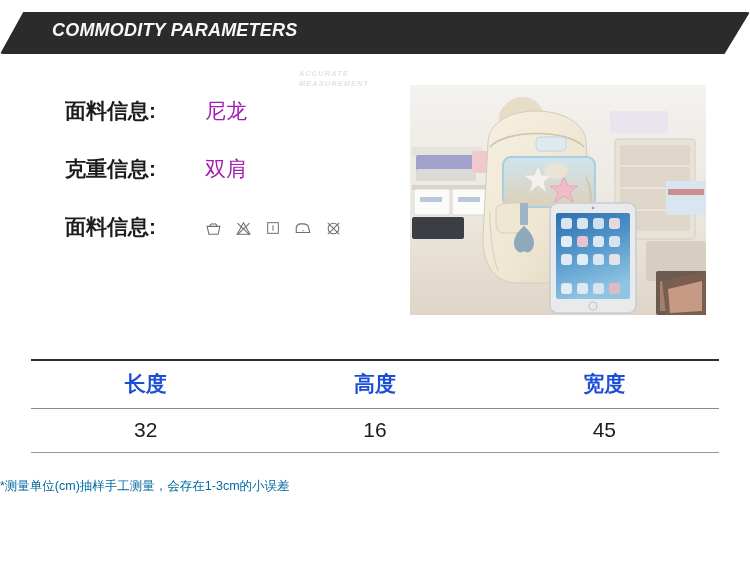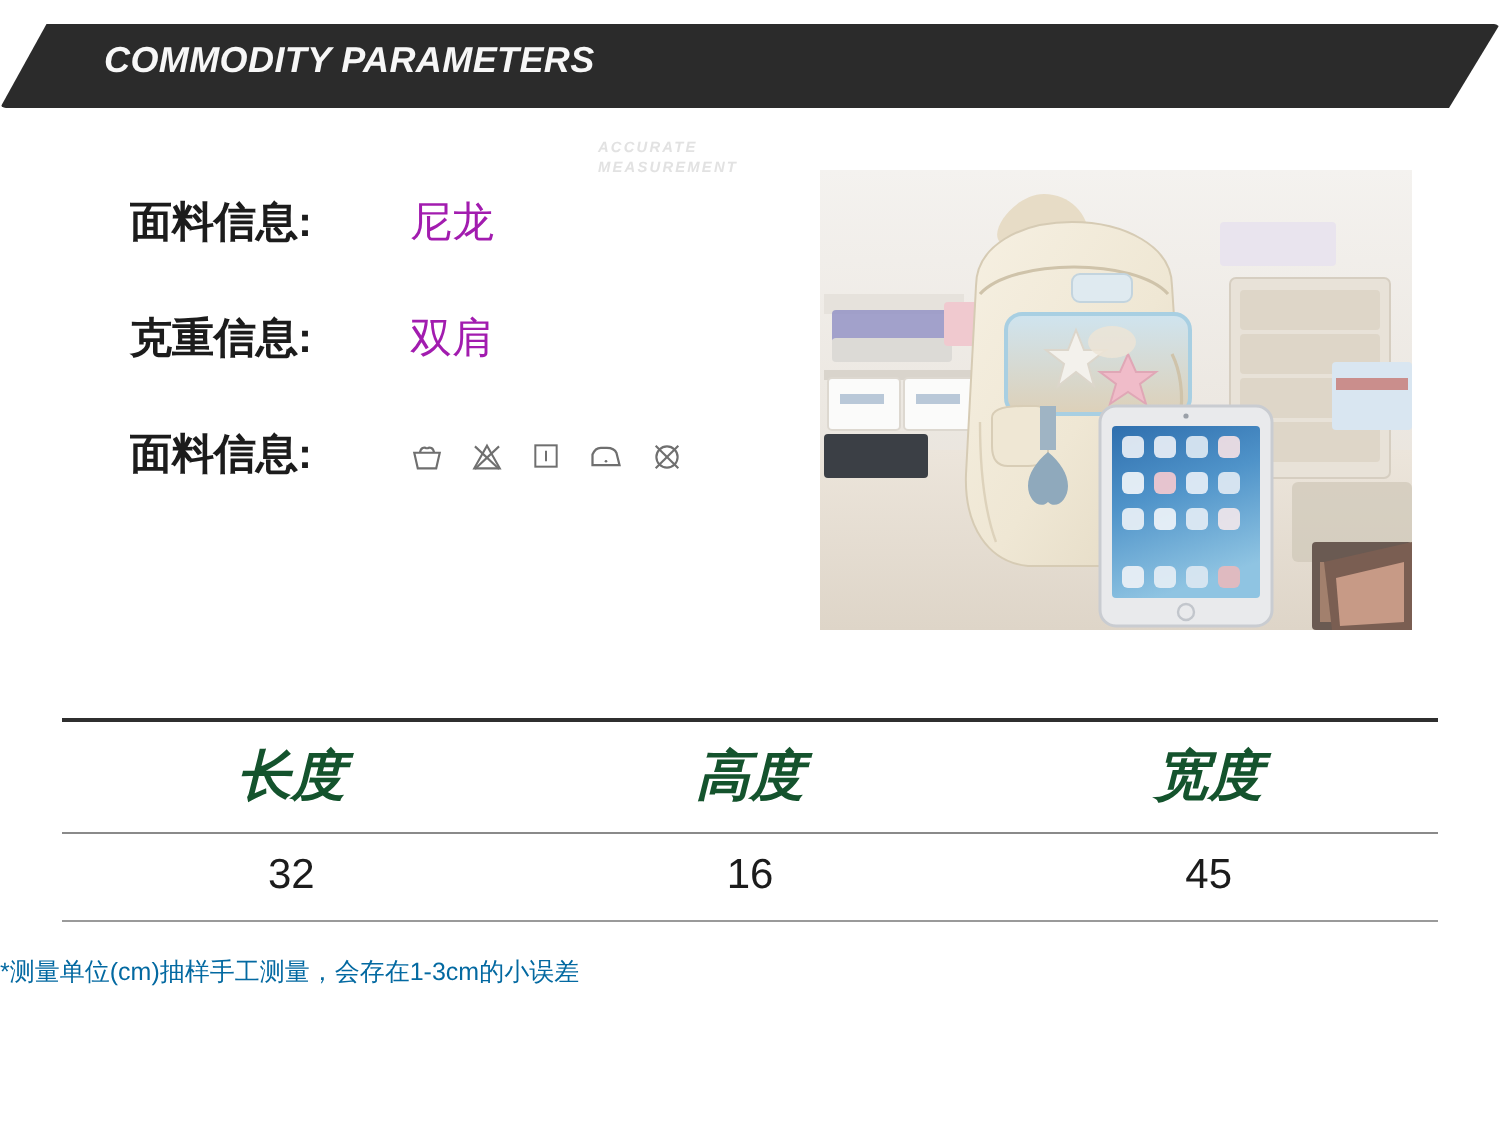--- a/index.html
+++ b/index.html
@@ -128,25 +128,24 @@
   }
   .dim-row {
     display: flex;
   }
   .dim-cell {
     flex: 1 1 33.333%;
     text-align: center;
     white-space: nowrap;
   }
   .dim-head .dim-cell {
-    font-size: 27px;
+    font-size: 21px;
     font-weight: bold;
-    color: #14532d;
+    color: #1d4ed8;
     padding: 9px 0 10px 0;
-    font-style: italic;
   }
   .dim-body .dim-cell {
     font-size: 21px;
     font-weight: normal;
     color: #1c1c1c;
     padding: 9px 0 10px 0;
   }
 
   
   .footnote {

